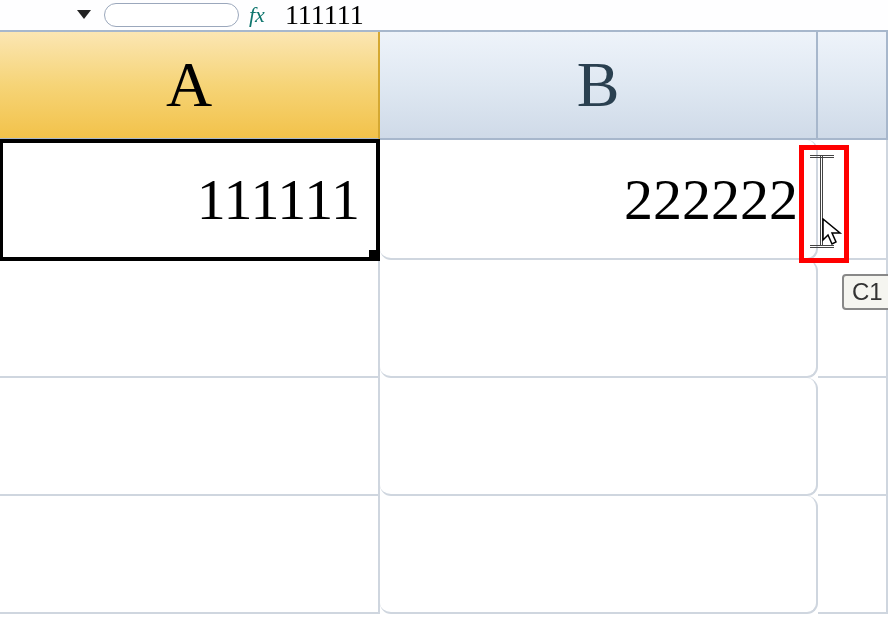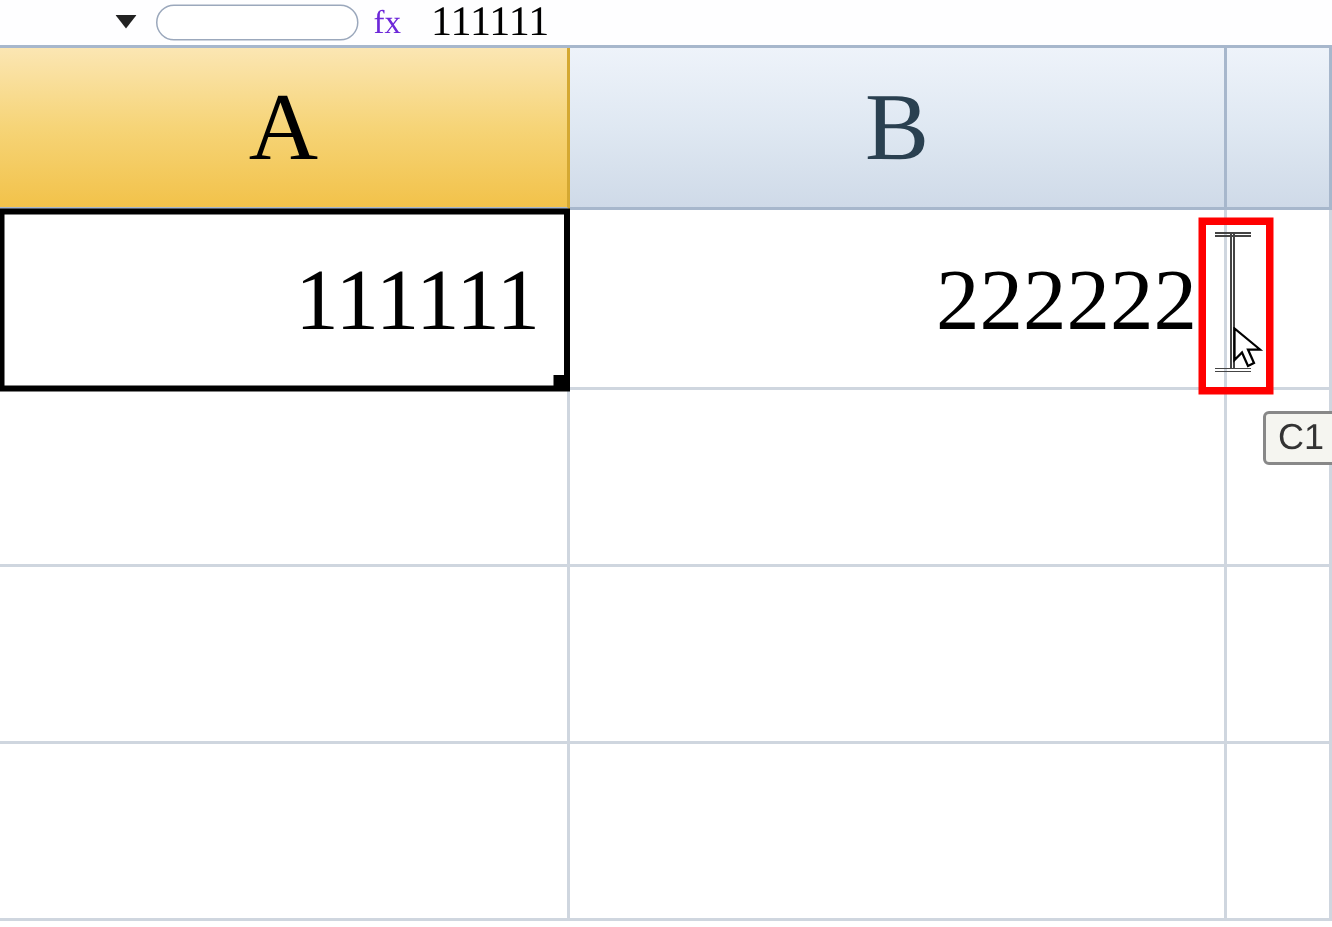--- a/index.html
+++ b/index.html
@@ -19,22 +19,23 @@
     }
     .dropdown-arrow svg { width: 14px; height: 10px; }
     .name-box {
       width: 135px; height: 24px;
       border: 1px solid #9ba8bc;
       border-radius: 14px;
       margin: 0 6px;
       background: #fff;
     }
     .fx-label {
+      font-style: italic;
       font-size: 22px;
-      color: #6d28d9;
+      color: #0f766e;
       padding: 0 14px 0 4px;
       font-family: Georgia, serif;
     }
     .formula-input {
       font-size: 28px;
       font-family: 'Times New Roman', serif;
       color: #000;
       flex: 1;
       padding-left: 6px;
     }
@@ -69,21 +70,21 @@
     .data-cell {
       height: 120px;
       border-right: 2px solid #cfd6df;
       border-bottom: 2px solid #cfd6df;
       display: flex; align-items: center; justify-content: flex-end;
       font-size: 58px;
       padding-right: 18px;
       color: #000;
     }
     .cell-a { width: 380px; }
-    .cell-b { width: 438px; }
+    .cell-b { width: 438px; border-radius: 11px; }
     .cell-c { width: 70px; }
 
     .selected-cell {
       position: absolute;
       top: -1px; left: -1px;
       width: 381px; height: 122px;
       border: 4px solid #000;
       pointer-events: none;
       z-index: 5;
     }

